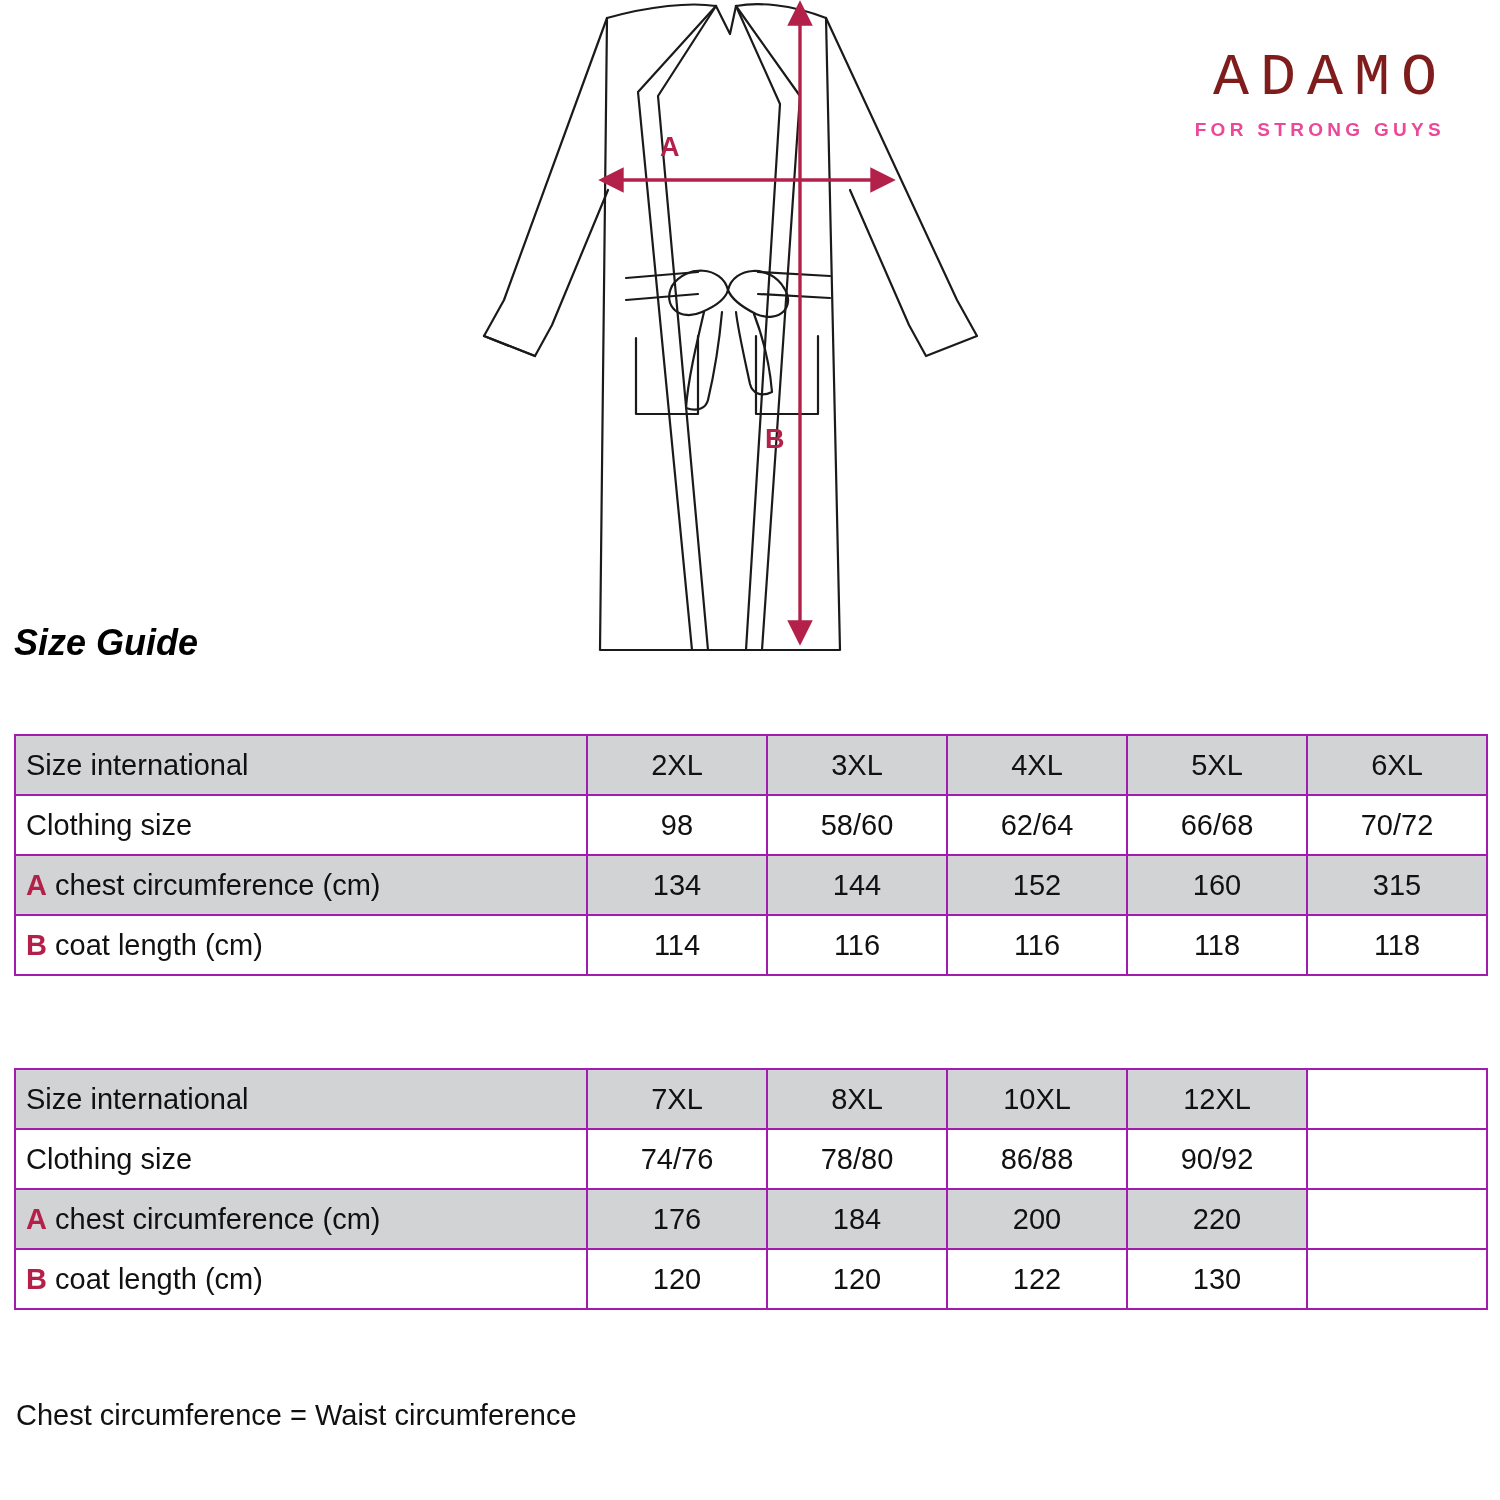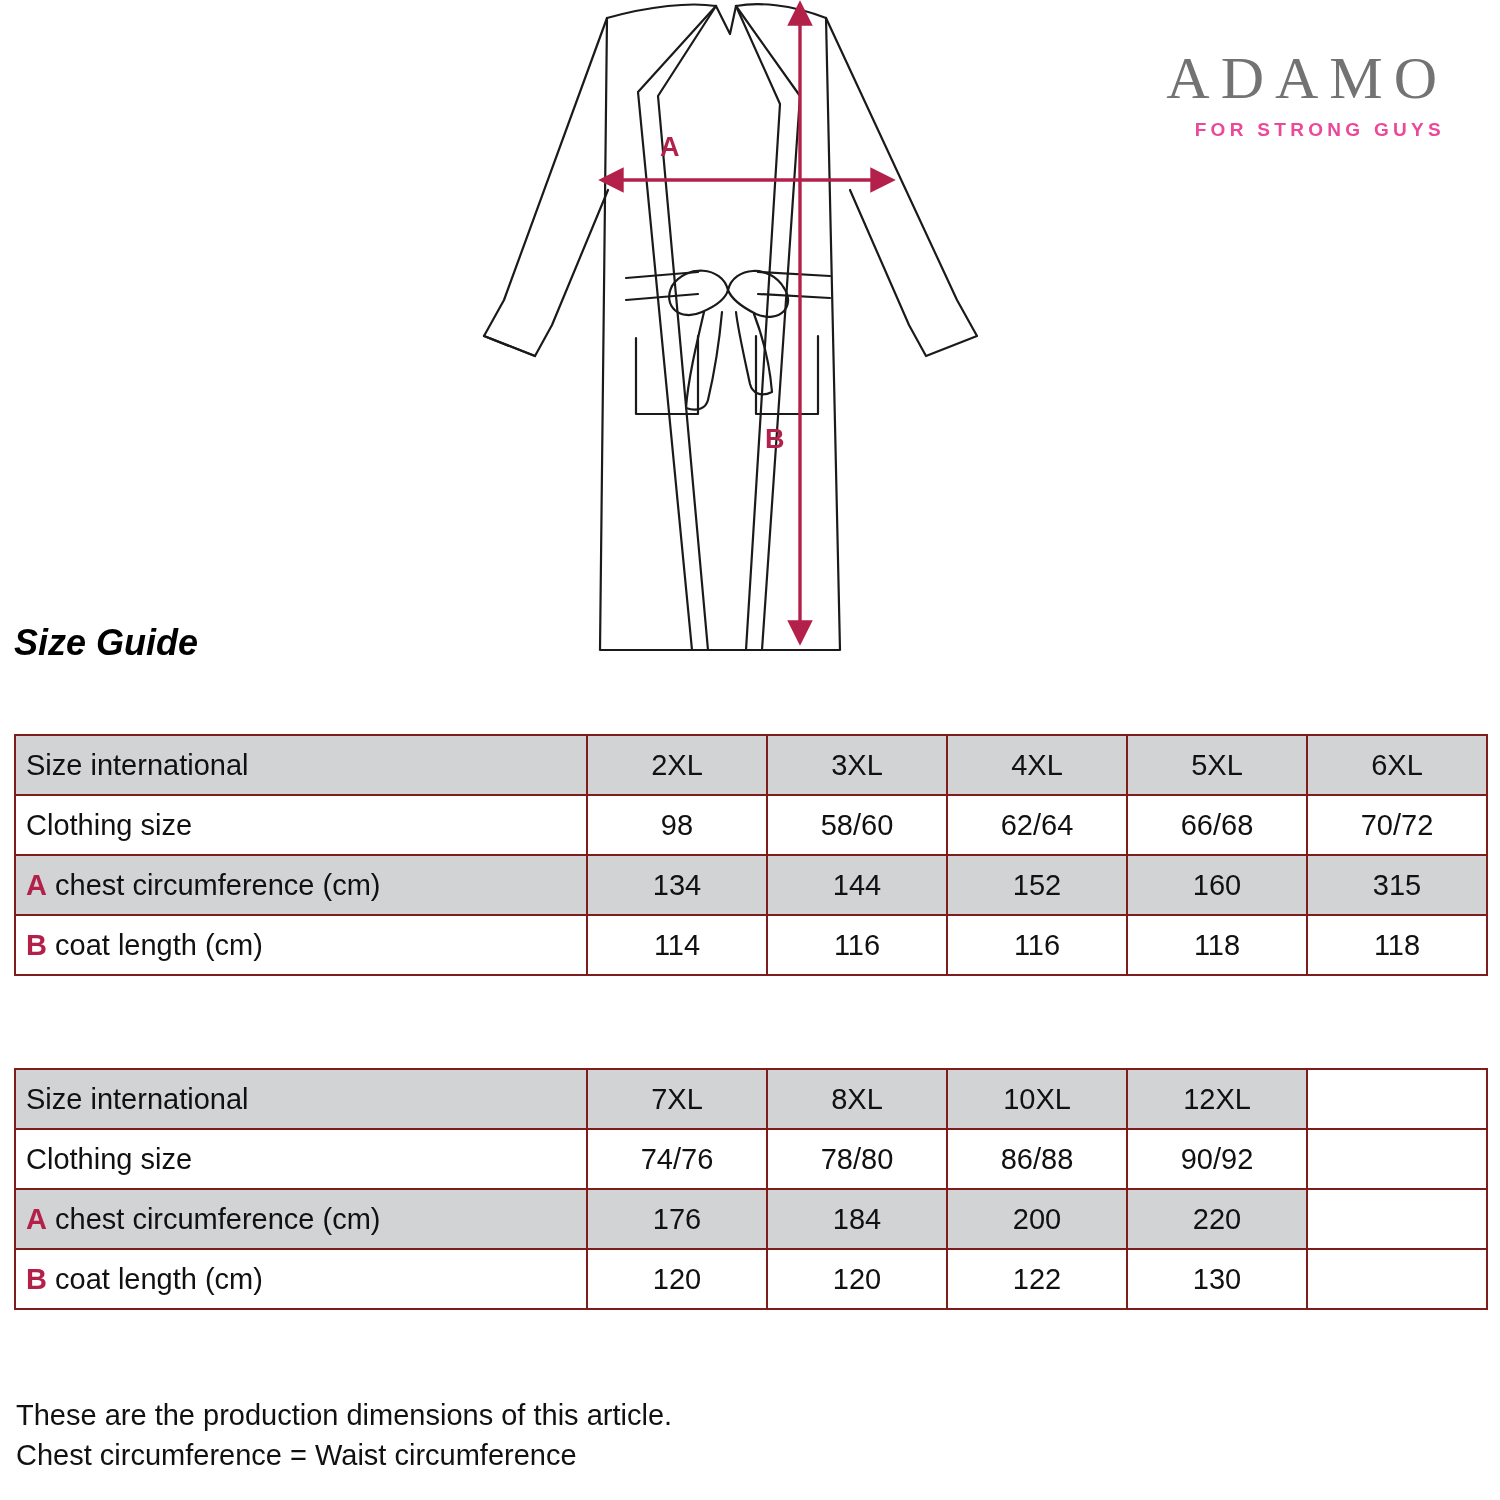--- a/index.html
+++ b/index.html
@@ -23,24 +23,24 @@
 
   
   .brand {
     position: absolute;
     top: 48px;
     right: 52px;
     text-align: right;
     line-height: 1;
   }
   .brand-name {
-    font-family: Liberation Serif, serif;
+    font-family: Liberation Mono, monospace;
     font-size: 60px;
     letter-spacing: 11px;
-    color: #737373;
+    color: #7f1d1d;
     font-weight: 400;
   }
   .brand-tag {
     font-family: "Liberation Sans", sans-serif;
     font-size: 19px;
     letter-spacing: 4.3px;
     font-weight: bold;
     color: #ec4899;
     margin-top: 12px;
     margin-right: 3px;
@@ -91,21 +91,21 @@
     width: 1472px;
     position: absolute;
     left: 14px;
     font-family: "Liberation Sans", sans-serif;
     font-size: 29px;
   }
   table.table-1 { top: 734px; }
   table.table-2 { top: 1068px; }
 
   table.size-table td {
-    border: 2px solid #7f1d1d;
+    border: 2px solid #a21caf;
     height: 58px;
     padding: 0 10px;
     text-align: center;
     color: #111;
     vertical-align: middle;
   }
   table.size-table td.label {
     text-align: left;
     padding-left: 10px;
     white-space: nowrap;
@@ -289,17 +289,16 @@
         <td>120</td>
         <td>120</td>
         <td>122</td>
         <td>130</td>
         <td class="empty"></td>
       </tr>
     </tbody>
   </table>
 
   <div class="footnote">
-    <div>These are the production dimensions of this article.</div>
     <div>Chest circumference = Waist circumference</div>
   </div>
 
 </div>
 
 </body></html>

